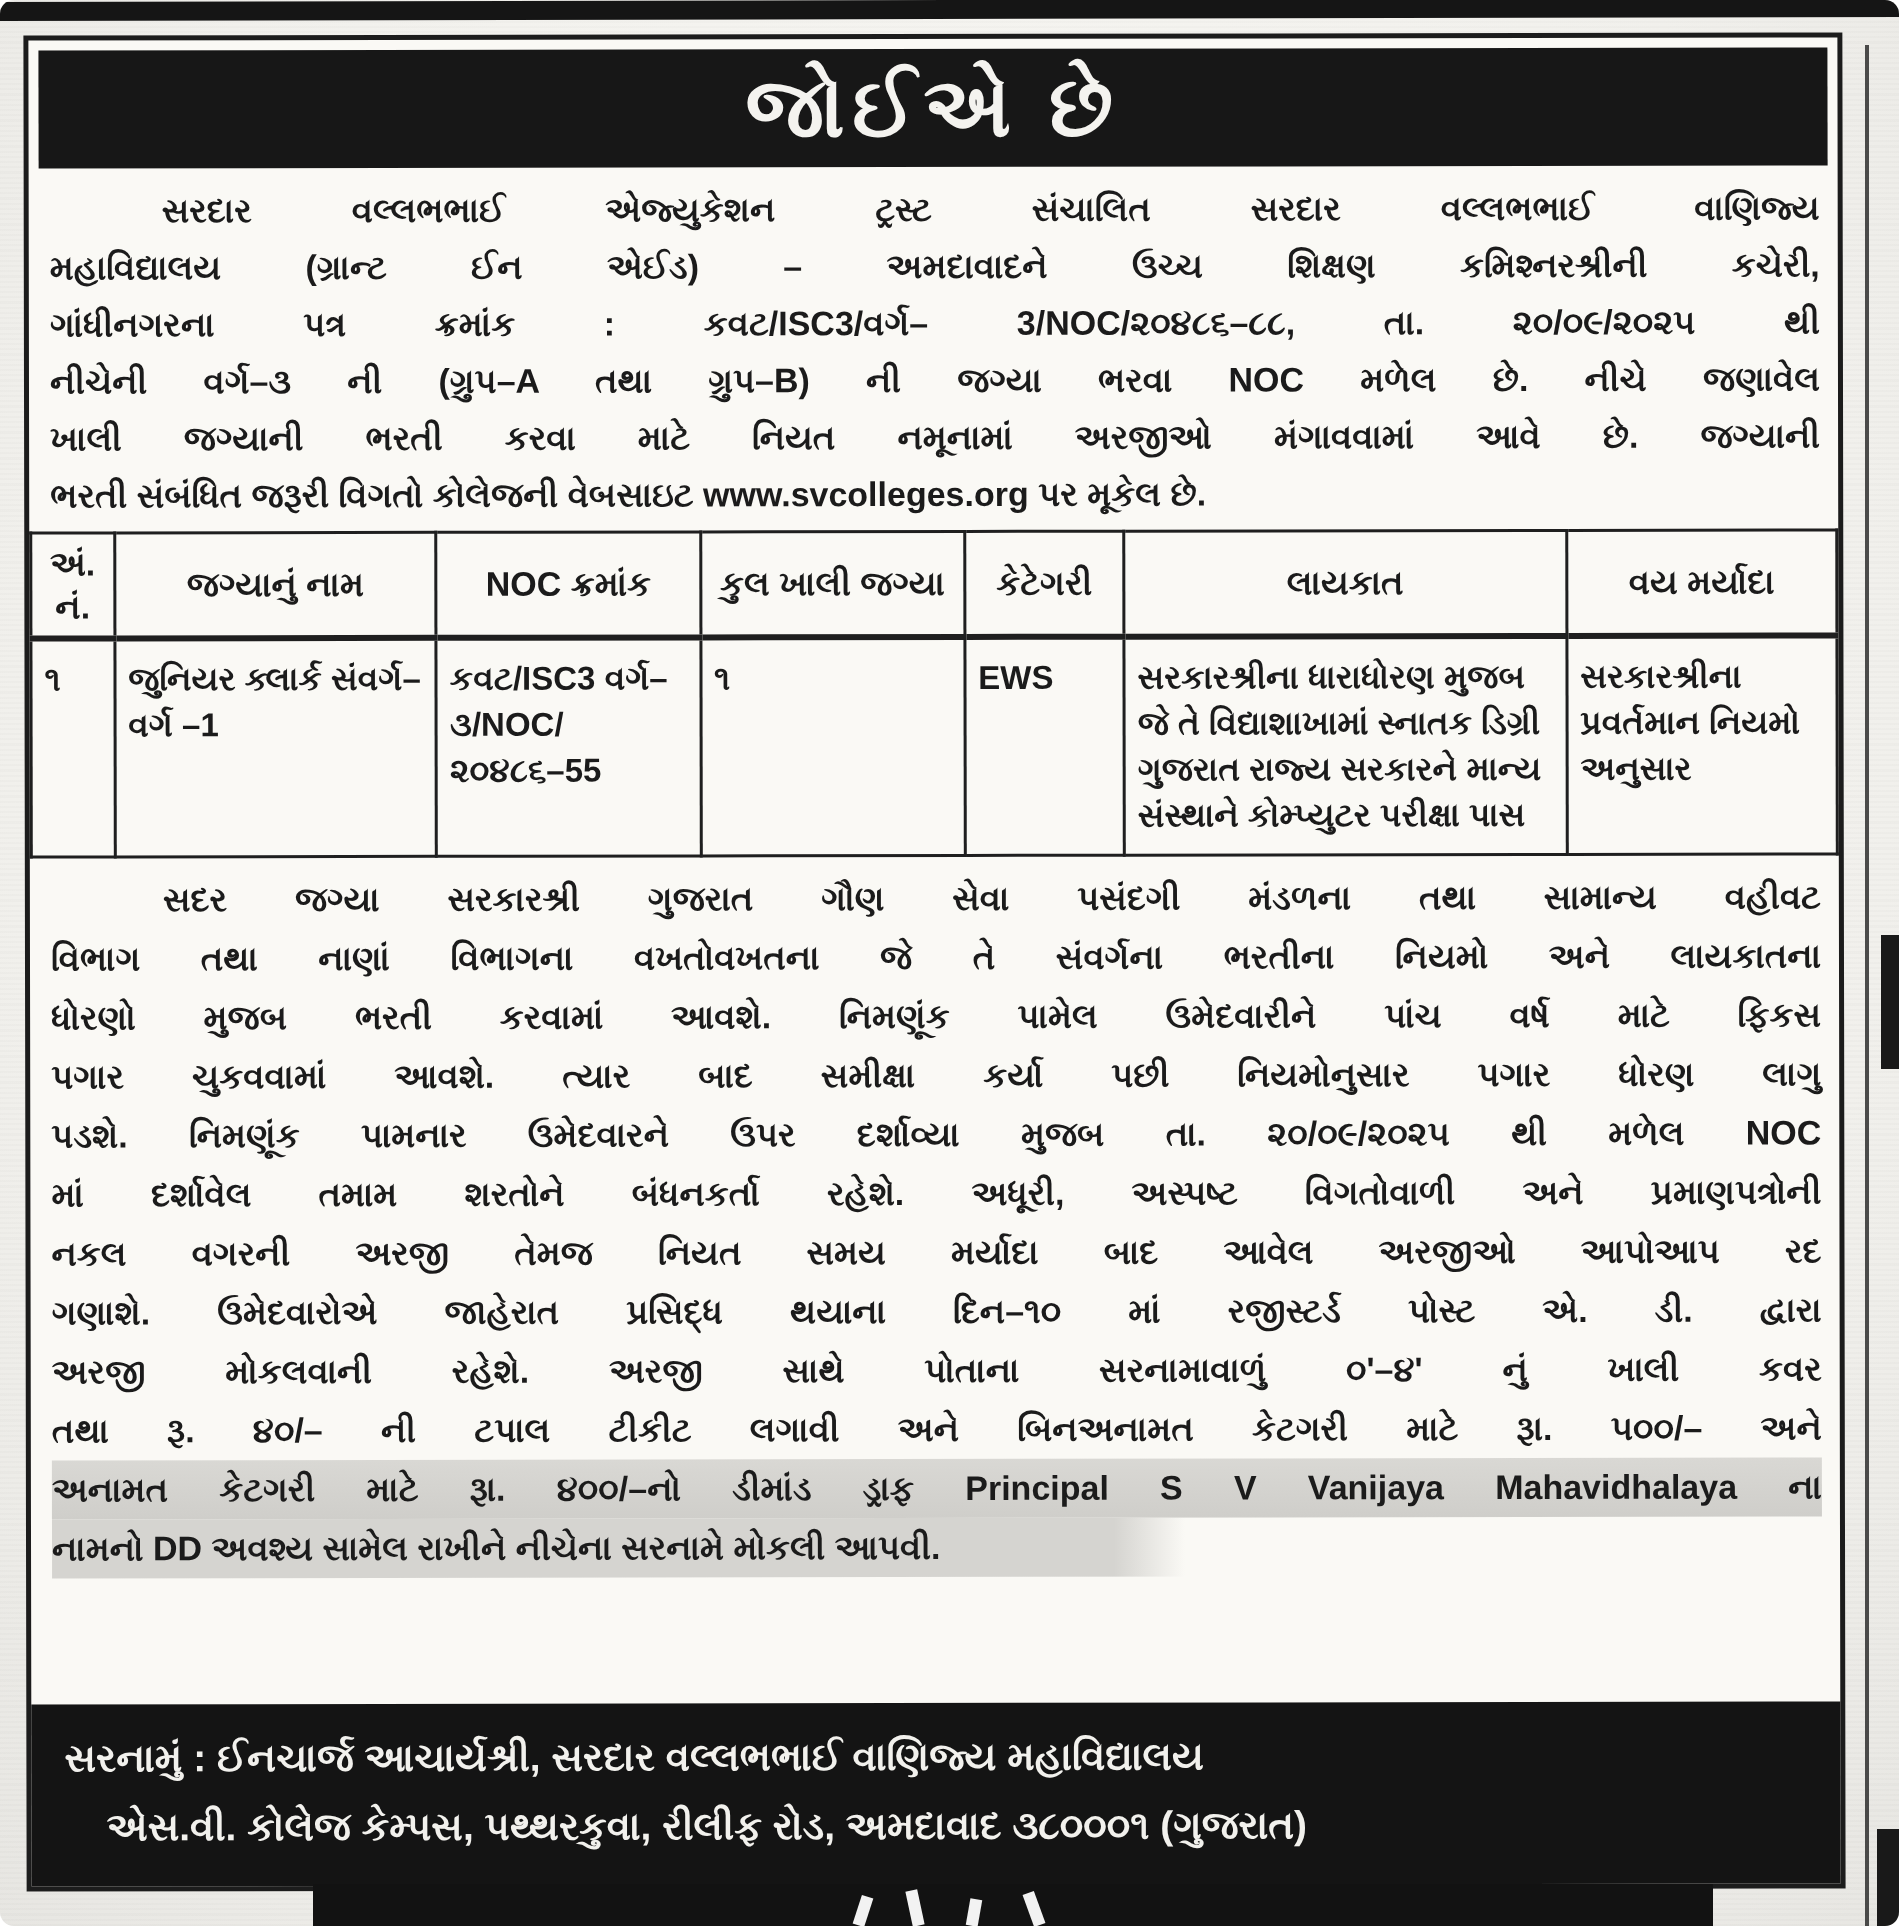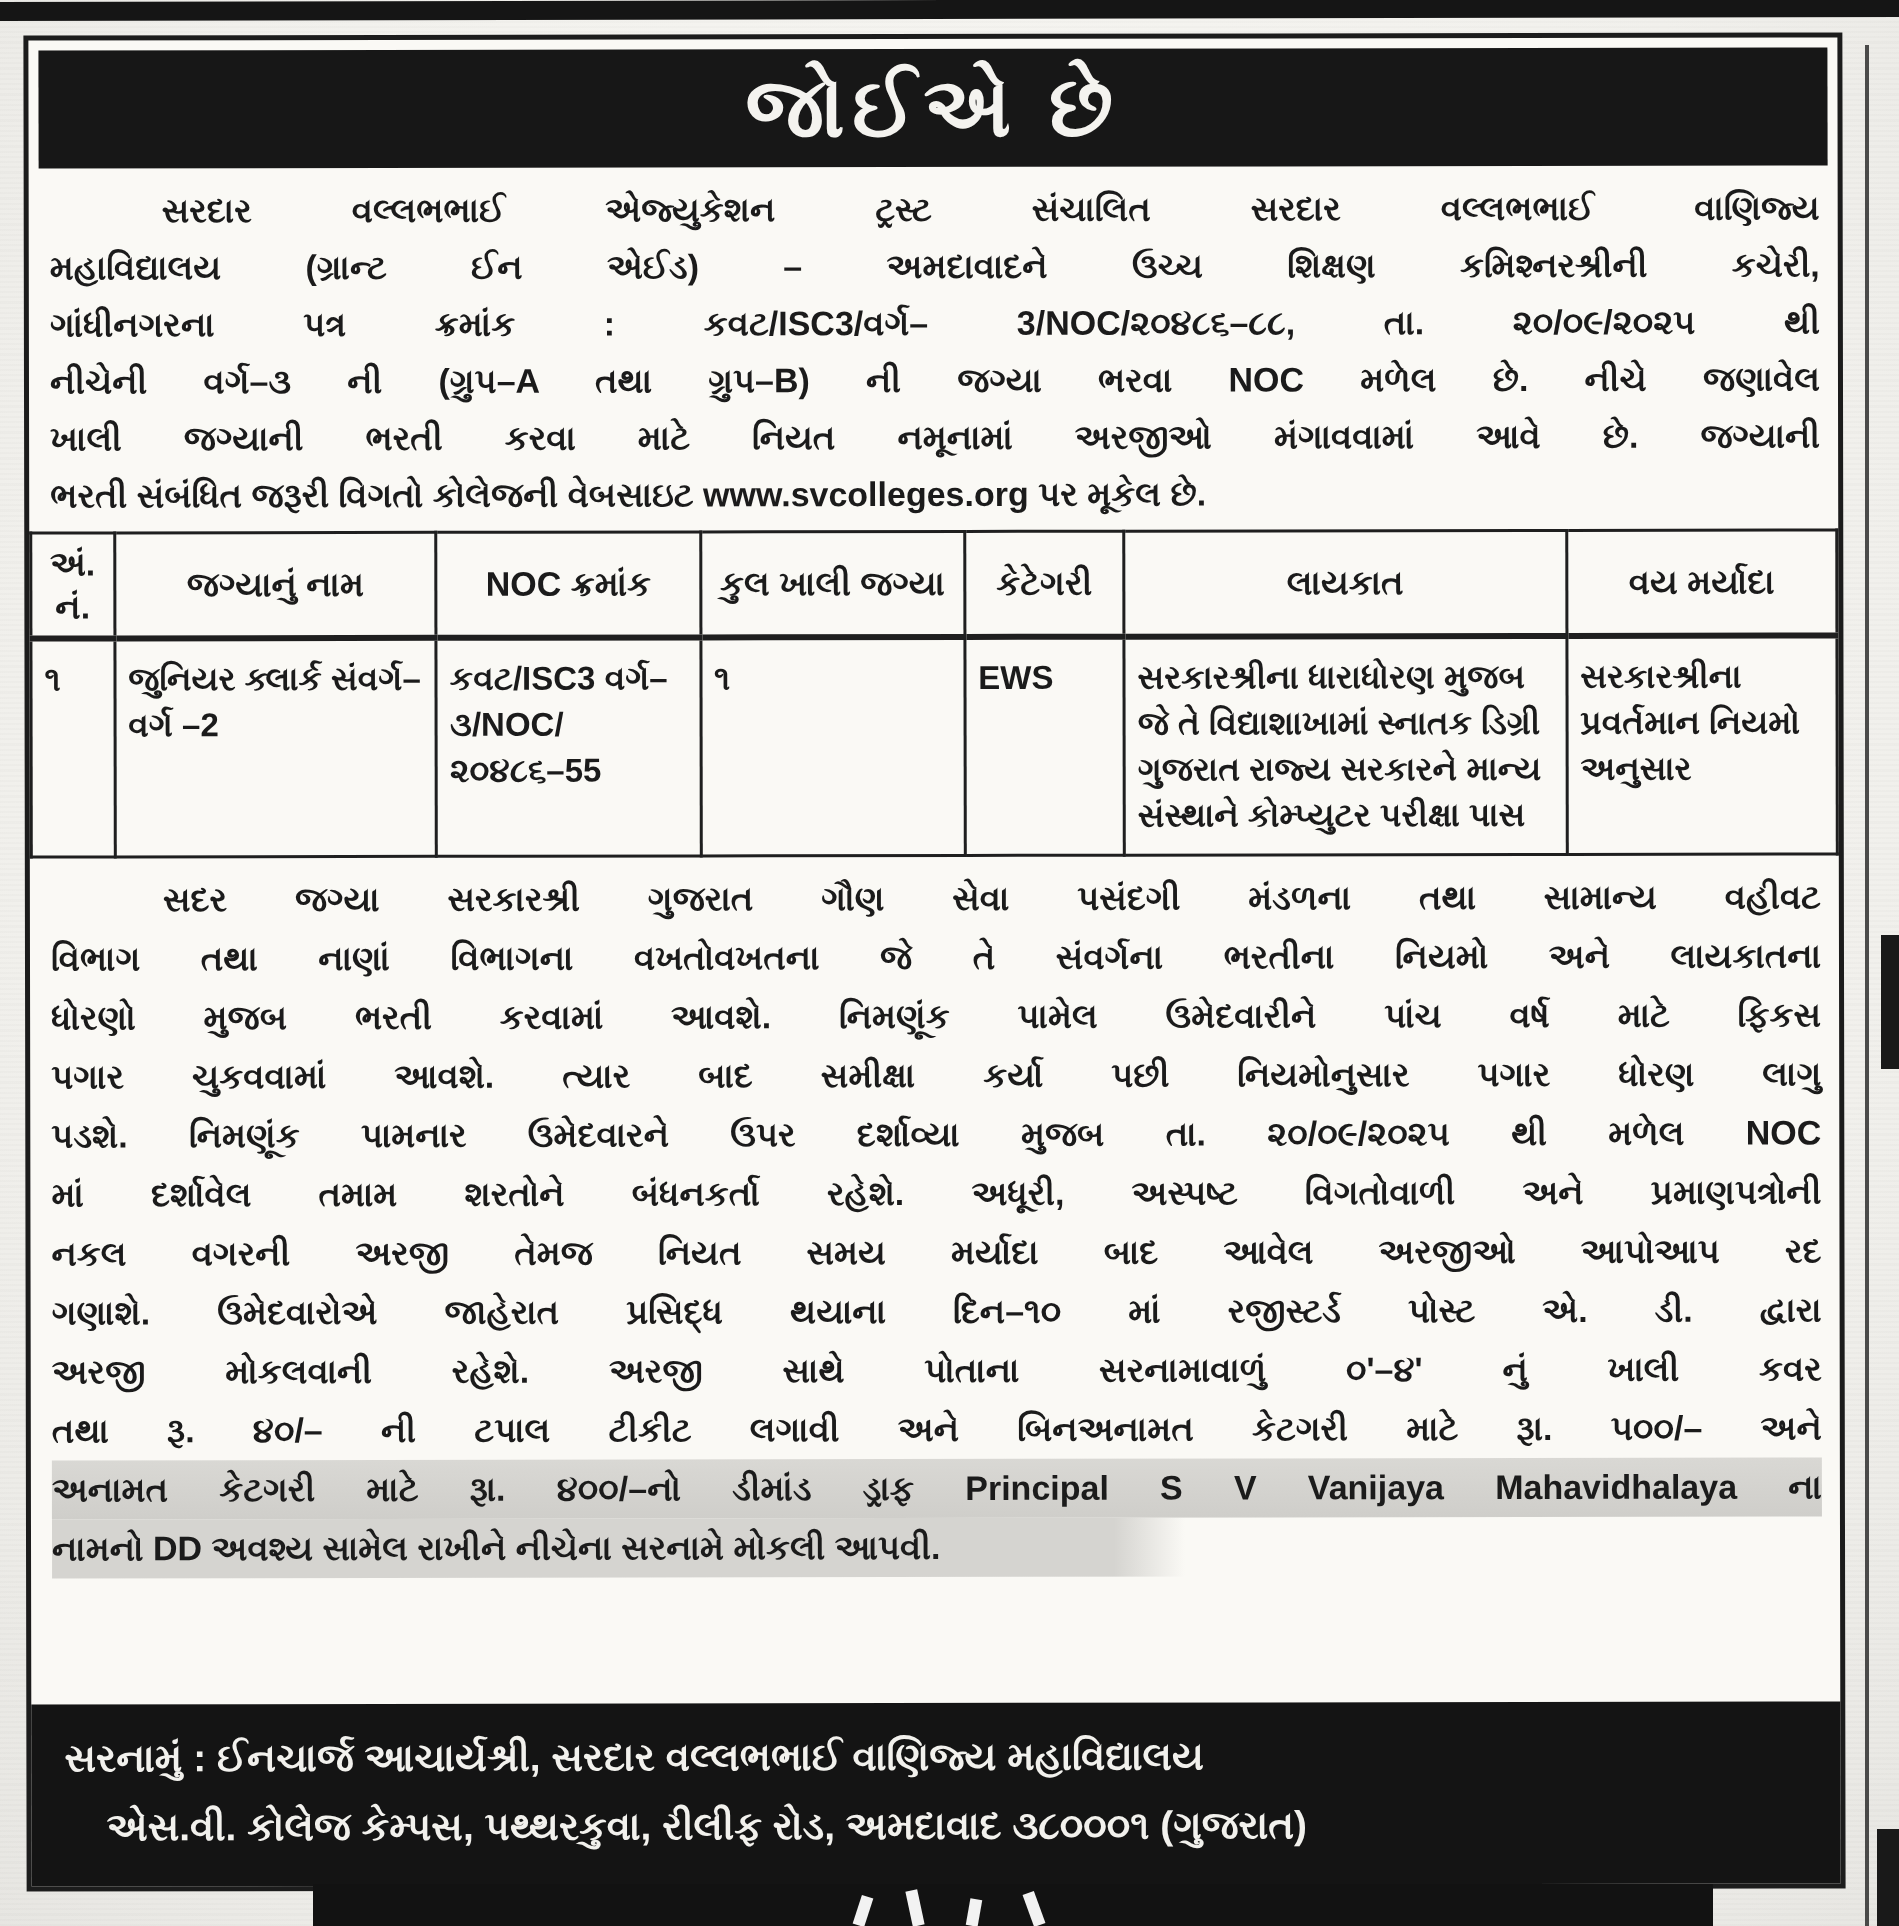--- a/index.html
+++ b/index.html
@@ -2,21 +2,21 @@
 <html style="font-size:12px"><head>
 <meta charset="utf-8">
 <style>
   html,body{margin:0;padding:0;}
   .page{
     position:relative; width:1899px; height:1926px; overflow:hidden;
     background:
       repeating-linear-gradient(0deg, rgba(0,0,0,0.015) 0 2.2px, rgba(255,255,255,0) 2.2px 5.2px),
       radial-gradient(ellipse at 50% 40%, #fbfaf6 0%, #f1f0ec 70%, #e7e6e2 100%);
     font-family:"Liberation Sans", sans-serif;
-    font-weight:bold; color:#1b1b1b;
+    font-weight:bold; color:#1b1b1b;border-radius:14px;
   }
   
   .topstrip{position:absolute;top:0;left:0;width:1899px;height:19.4px;background:#151515;transform:rotate(-0.12deg);}
   .colrule{position:absolute;top:45px;bottom:0;left:1865px;width:3.7px;background:#2e2e2e;opacity:.85;}
   .frag-a{position:absolute;left:1881px;top:935px;width:18px;height:134px;background:#191919;}
   .frag-b{position:absolute;left:1877px;top:1829px;width:22.3px;height:97px;background:#191919;}
   .pink1{position:absolute;left:1586px;top:1662px;width:63px;height:54px;
     background:radial-gradient(ellipse at center, rgba(226,85,168,.8) 0%, rgba(226,85,168,0) 70%);}
   .pink2{position:absolute;left:1415px;top:1713px;width:30px;height:22.3px;
     background:radial-gradient(ellipse at center, rgba(226,85,168,.35) 0%, rgba(226,85,168,0) 70%);}
@@ -103,21 +103,21 @@
         <th>અં. નં.</th>
         <th>જગ્યાનું નામ</th>
         <th>NOC ક્રમાંક</th>
         <th>કુલ ખાલી જગ્યા</th>
         <th>કેટેગરી</th>
         <th>લાયકાત</th>
         <th>વય મર્યાદા</th>
       </tr>
       <tr>
         <td class="ctr">૧</td>
-        <td>જુનિયર ક્લાર્ક સંવર્ગ– વર્ગ –2</td>
+        <td>જુનિયર ક્લાર્ક સંવર્ગ– વર્ગ –1</td>
         <td>કવટ/ISC3 વર્ગ–૩/NOC/ ૨૦૪૮૬–55</td>
         <td class="ctr">૧</td>
         <td>EWS</td>
         <td>સરકારશ્રીના ધારાધોરણ મુજબ જે તે વિદ્યાશાખામાં સ્નાતક ડિગ્રી ગુજરાત રાજ્ય સરકારને માન્ય સંસ્થાને કોમ્પ્યુટર પરીક્ષા પાસ</td>
         <td>સરકારશ્રીના પ્રવર્તમાન નિયમો અનુસાર</td>
       </tr>
     </tbody>
       </table>
 
     <div class="bodytext">

